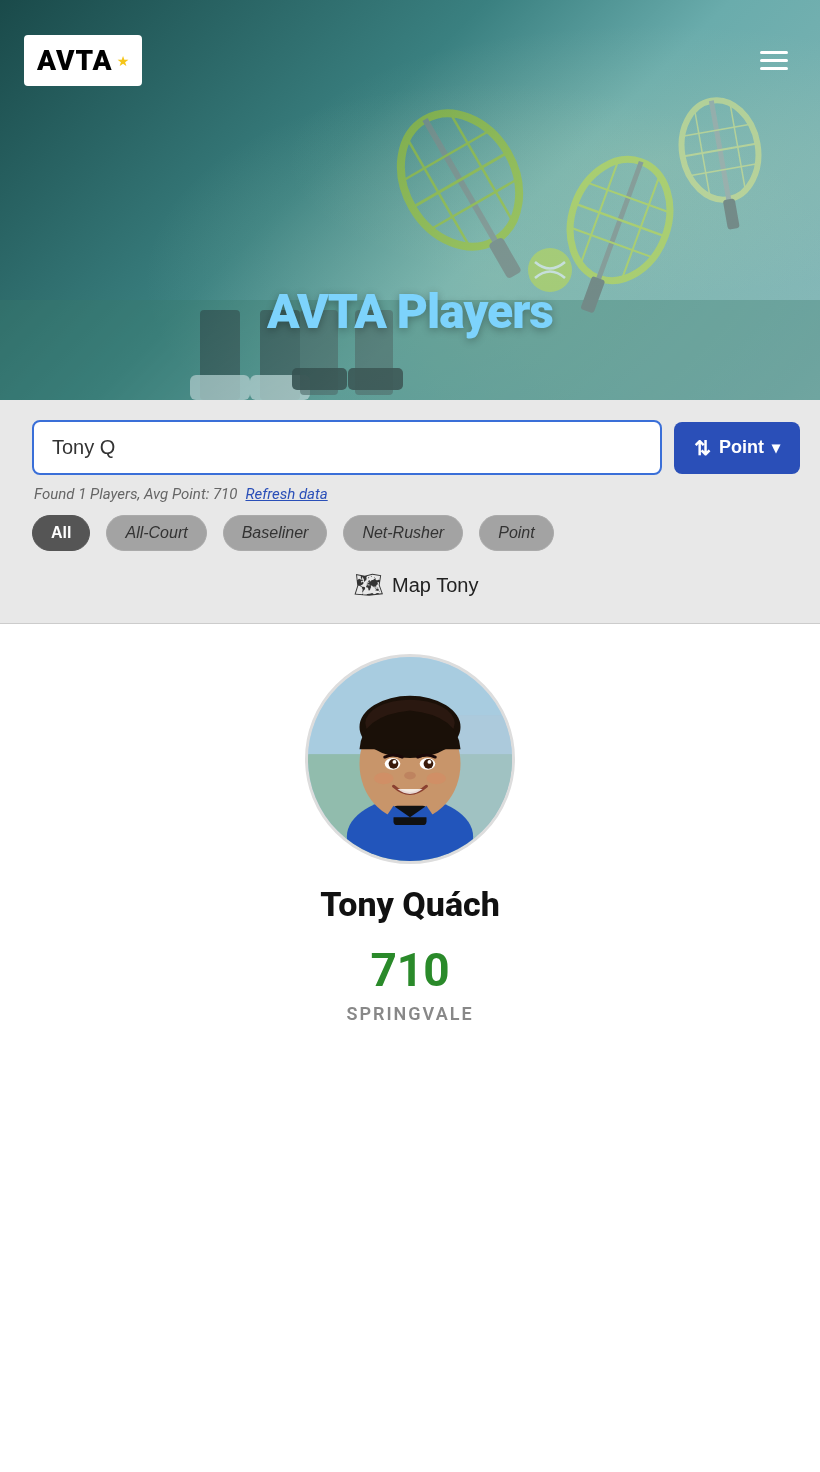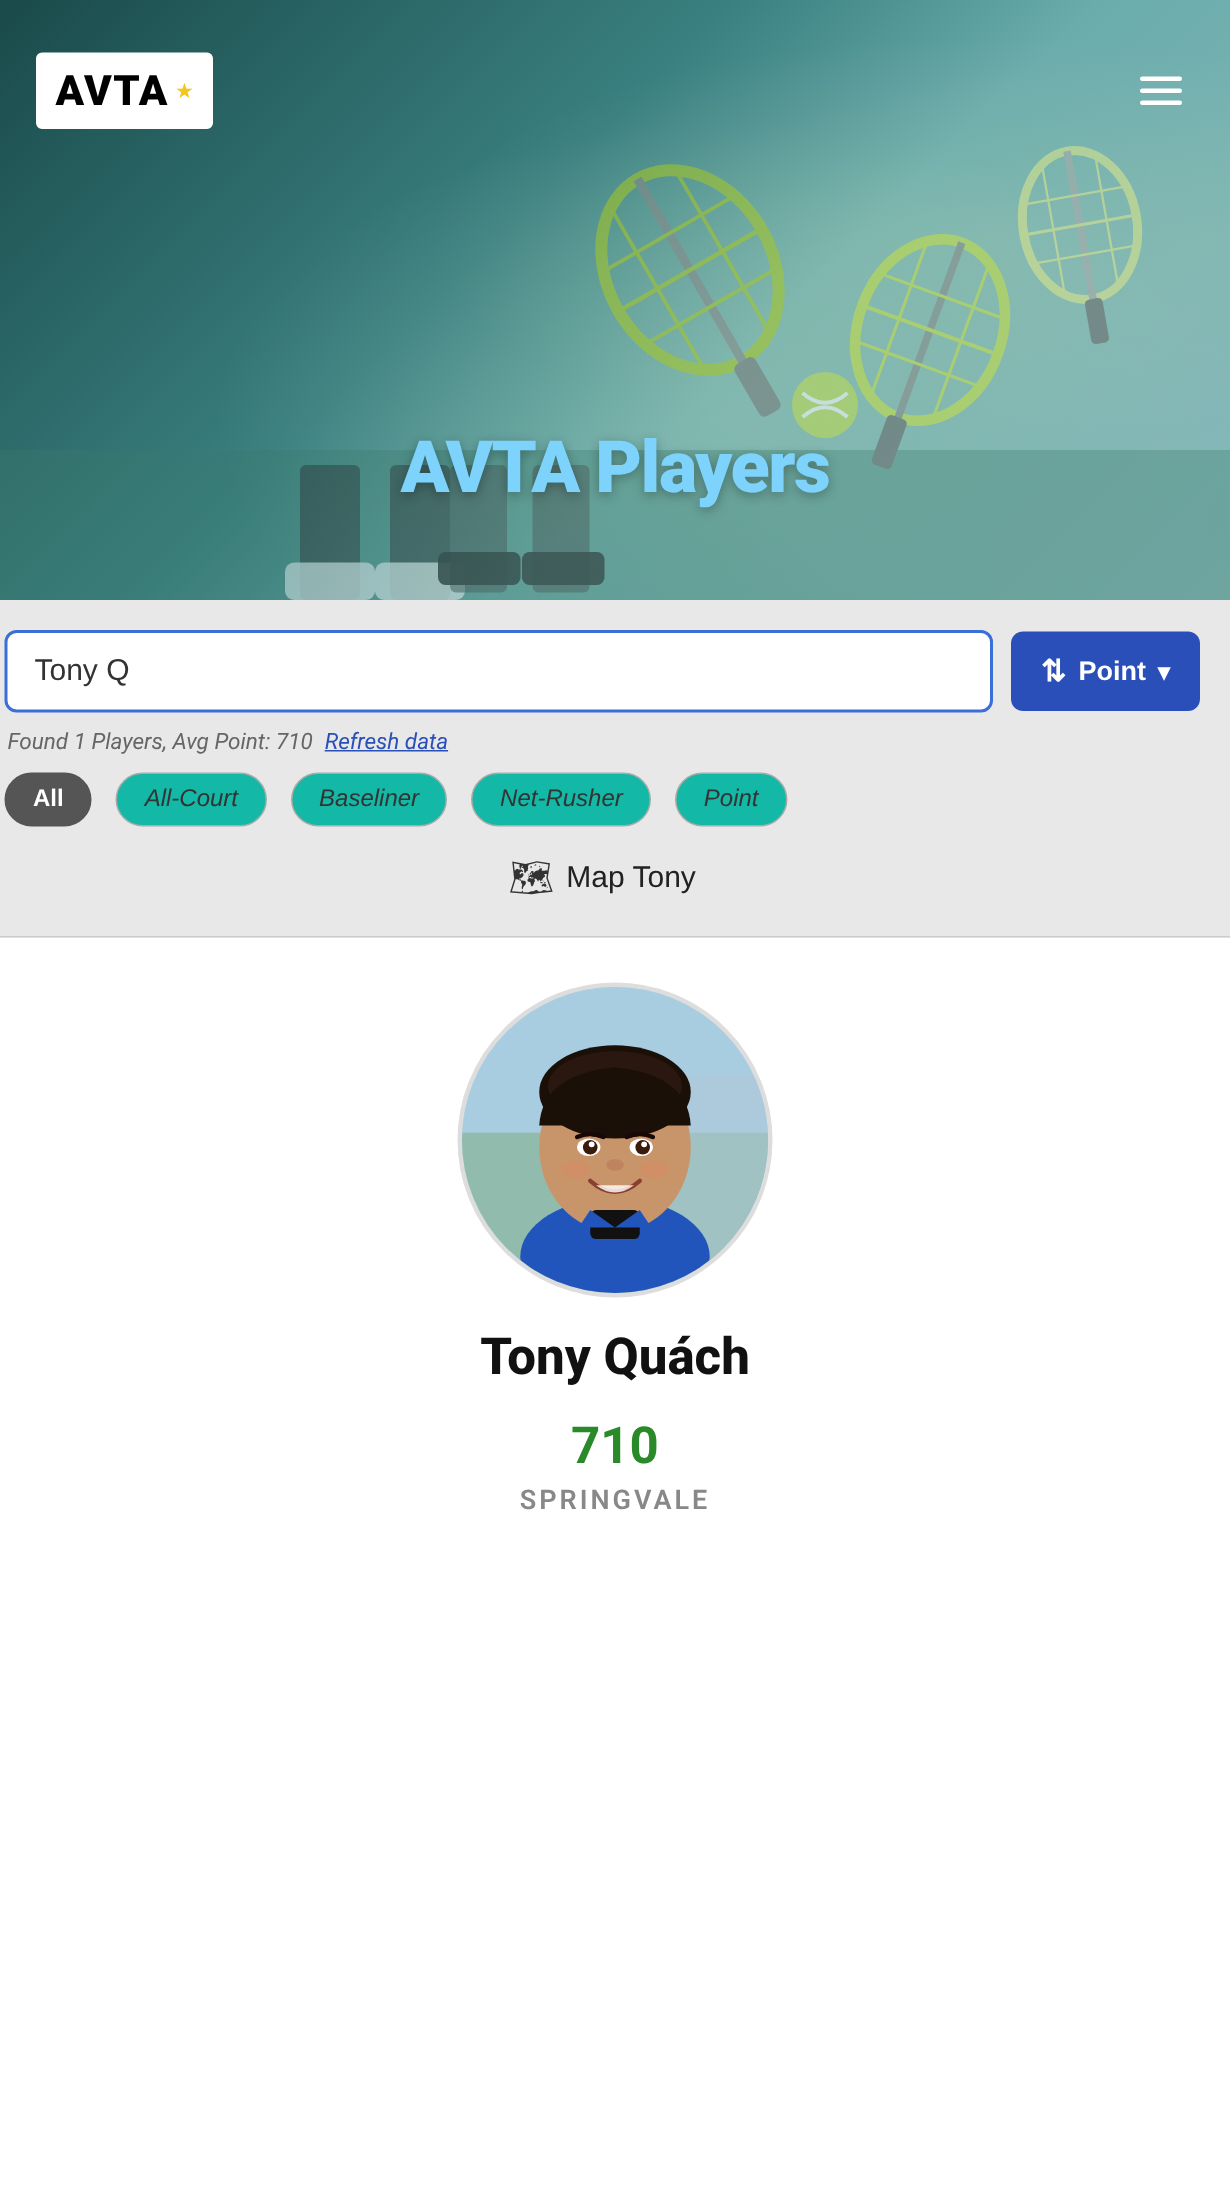--- a/index.html
+++ b/index.html
@@ -92,21 +92,21 @@
       font-weight: 900;
       color: #7dd3fc;
       text-shadow: 0 2px 8px rgba(0,0,0,0.3);
       letter-spacing: -1px;
     }
 
     
     .search-section {
       background: #e8e8e8;
       margin: 0;
-      padding: 20px 20px 20px 3px;
+      padding: 20px 20px 20px 32px;
       border-bottom: 1px solid #ccc;
     }
     .search-row {
       display: flex;
       gap: 12px;
       align-items: center;
       margin-bottom: 10px;
     }
     .search-input {
       flex: 1;
@@ -164,21 +164,21 @@
       align-items: flex-start;
       margin-bottom: 16px;
       flex-wrap: wrap;
     }
     .filter-btn {
       border: 1.5px solid #aaa;
       border-radius: 20px;
       padding: 8px 18px;
       font-size: 16px;
       font-style: italic;
-      background: #14b8a6;
+      background: #a3a3a3;
       cursor: pointer;
       color: #333;
     }
     .filter-btn.active {
       background: #555;
       color: #fff;
       border-color: #555;
       font-style: normal;
       font-weight: 600;
     }
@@ -237,21 +237,21 @@
       width: 100%;
       height: 100%;
     }
     .player-name {
       font-size: 34px;
       font-weight: 800;
       color: #111;
       margin-bottom: 19px;
     }
     .player-points {
-      font-size: 34px;
+      font-size: 46px;
       font-weight: 700;
       color: #2a8a2a;
       margin-bottom: 6px;
     }
     .player-location {
       font-size: 18px;
       font-weight: 600;
       color: #888;
       letter-spacing: 2px;
       text-transform: uppercase;

